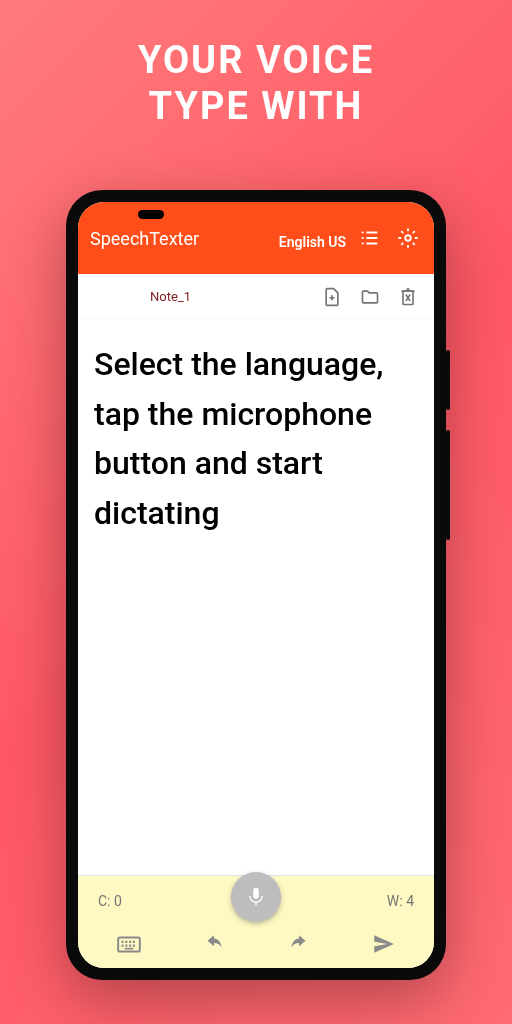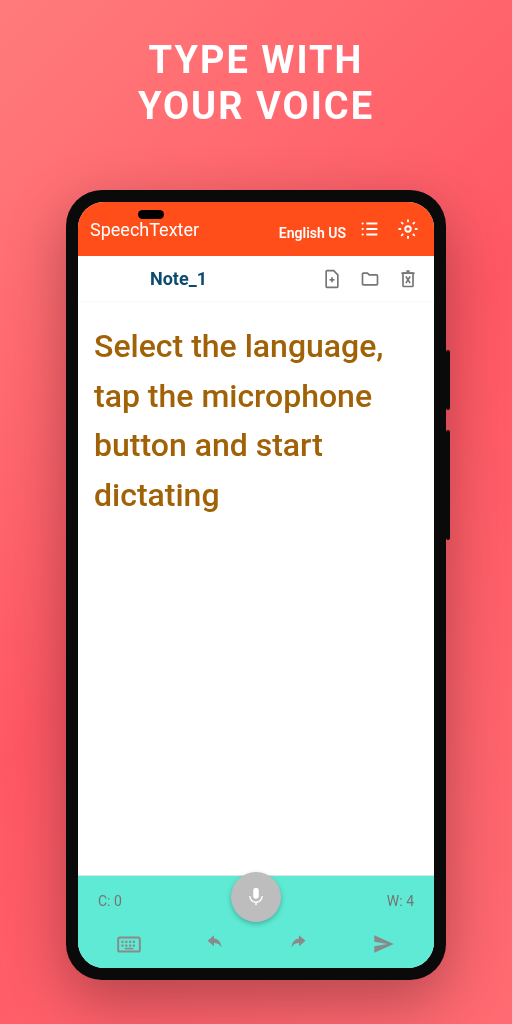--- a/index.html
+++ b/index.html
@@ -64,21 +64,21 @@
       width: 100%;
       height: 100%;
       background: #fff;
       border-radius: 26px;
       overflow: hidden;
       display: flex;
       flex-direction: column;
     }
     .app-bar {
       background: #ff4e1a;
-      height: 54px;
+      height: 72px;
       display: flex;
       align-items: center;
       padding: 0 12px;
       color: #fff;
       gap: 10px;
     }
     .app-title {
       font-size: 18px;
       font-weight: 400;
       flex: 1;
@@ -92,39 +92,38 @@
     .icon-btn { display: flex; align-items: center; justify-content: center; width: 28px; height: 28px; }
     .doc-bar {
       height: 46px;
       display: flex;
       align-items: center;
       padding: 0 16px;
       gap: 18px;
       border-bottom: 1px solid rgba(0,0,0,0.02);
     }
     .doc-title {
-      color: #0c4a6e;
-      font-size: 18px;
+      color: #7f1d1d;
+      font-size: 13px;
       flex: 1;
       padding-left: 56px;
-      font-weight: bold;
     }
     .doc-icon { color: #757575; display: flex; align-items: center; }
     .content-area {
       flex: 1;
       padding: 20px 16px;
     }
     .content-text {
-      color: #a16207;
+      color: #000000;
       font-size: 32px;
       line-height: 1.55;
       font-weight: 500;
     }
     .footer {
-      background: #5eead4;
+      background: #fef9c3;
       border-top: 1px solid #e3e3e3;
     }
     .footer-row1 {
       display: flex;
       align-items: center;
       justify-content: space-between;
       padding: 6px 20px 0;
       height: 44px;
       position: relative;
     }
@@ -152,22 +151,22 @@
       justify-content: space-around;
       height: 48px;
       padding: 0 8px;
     }
     .footer-btn { color: #8a8a8a; display: flex; align-items: center; justify-content: center; width: 56px; height: 40px; }
   </style>
 </head>
 <body>
 
 <div class="promo-title">
+  <div>YOUR VOICE</div>
   <div>TYPE WITH</div>
-  <div>YOUR VOICE</div>
 </div>
 
 <div class="phone">
   <div class="phone-side-btn-r1"></div>
   <div class="phone-side-btn-r2"></div>
   <div class="notch"></div>
   <div class="screen">
 
     <div class="app-bar">
       <div class="app-title">SpeechTexter</div>

